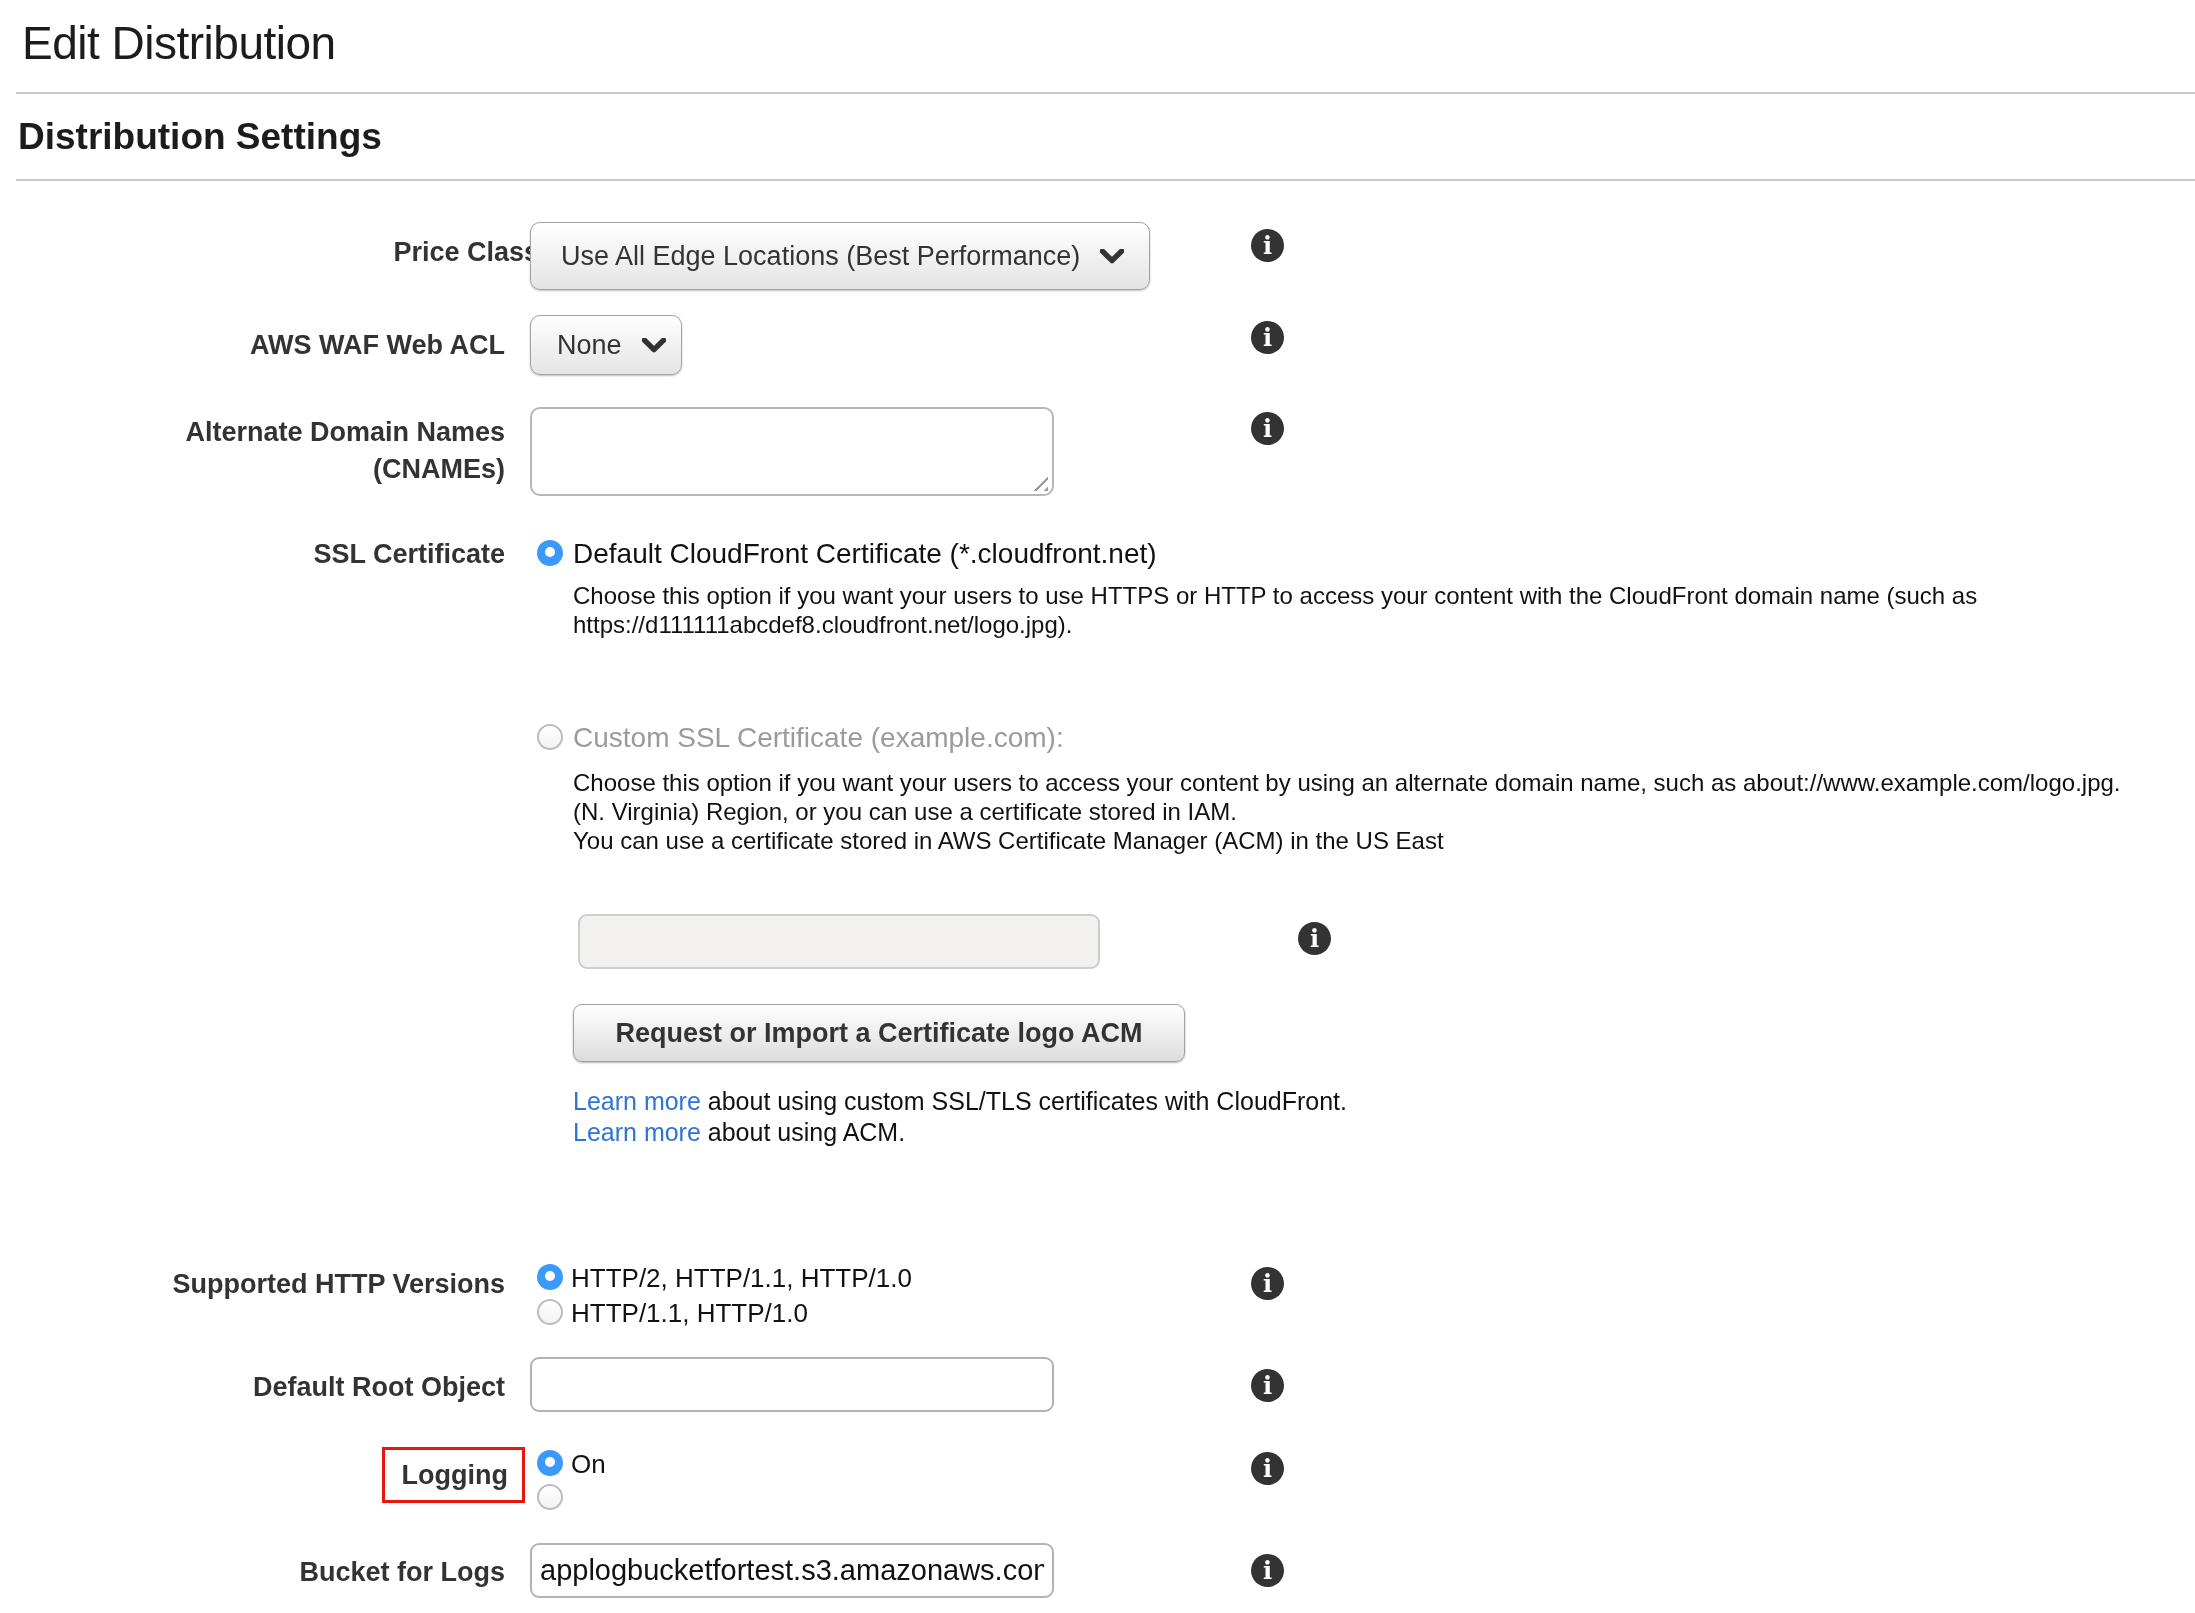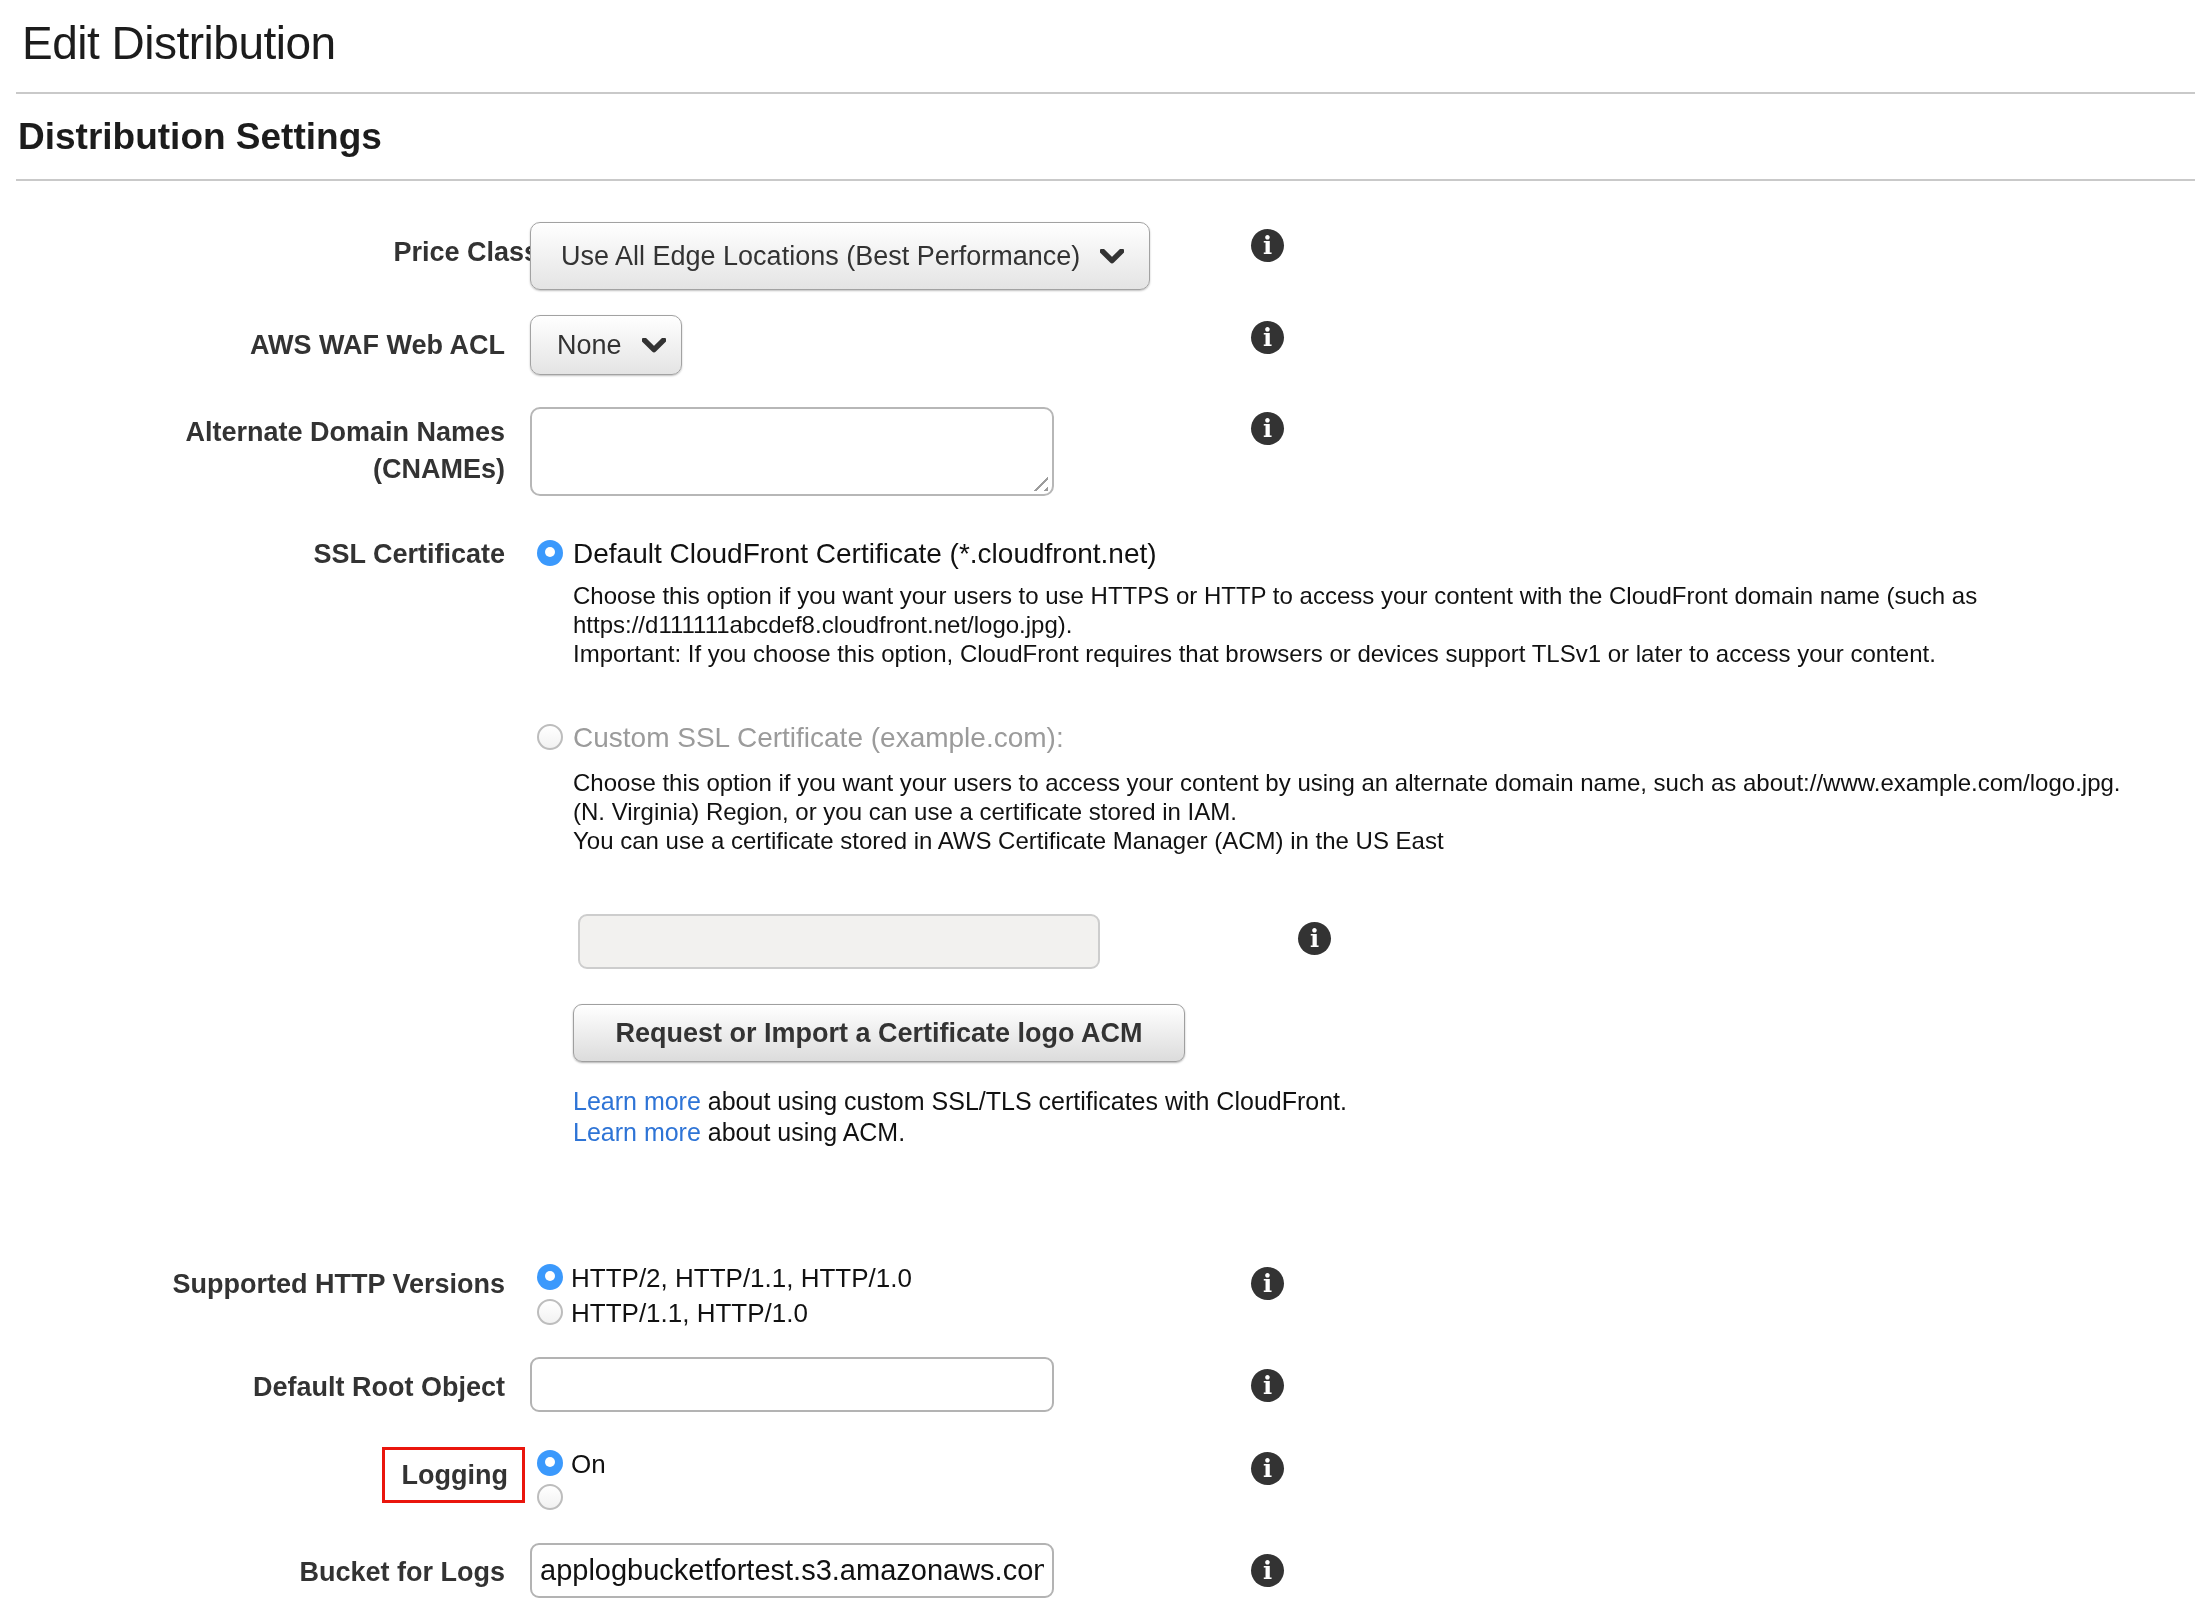--- a/index.html
+++ b/index.html
@@ -96,21 +96,20 @@
   <span class="grip" style="left:1030px; top:473px;"></span>
   <span class="info" style="left:1251px; top:412px;">i</span>
 
   <div class="field-label" style="top:538px;">SSL Certificate</div>
   <span class="radio checked" style="left:537px; top:540px;"></span>
   <span class="opt-text" style="left:573px; top:538px; font-size:28px; line-height:32px;">Default CloudFront Certificate (*.cloudfront.net)</span>
 
   <div class="desc" style="left:573px; top:581px;">
     <div>Choose this option if you want your users to use HTTPS or HTTP to access your content with the CloudFront domain name (such as</div>
     <div>https://d111111abcdef8.cloudfront.net/logo.jpg).</div>
-    <div>Important: If you choose this option, CloudFront requires that browsers or devices support TLSv1 or later to access your content.</div>
   </div>
 
   <span class="radio" style="left:537px; top:724px;"></span>
   <span class="opt-text muted" style="left:573px; top:722px; font-size:28px; line-height:32px;">Custom SSL Certificate (example.com):</span>
 
   <div class="desc" style="left:573px; top:768px;">
     <div>Choose this option if you want your users to access your content by using an alternate domain name, such as about://www.example.com/logo.jpg.</div>
     <div>(N. Virginia) Region, or you can use a certificate stored in IAM.</div>
     <div>You can use a certificate stored in AWS Certificate Manager (ACM) in the US East</div>
   </div>

